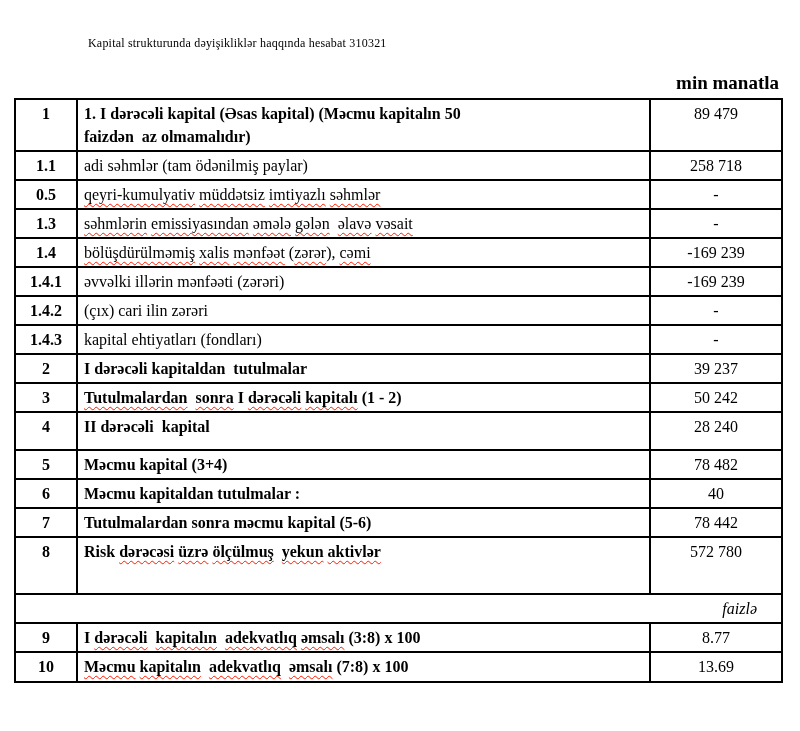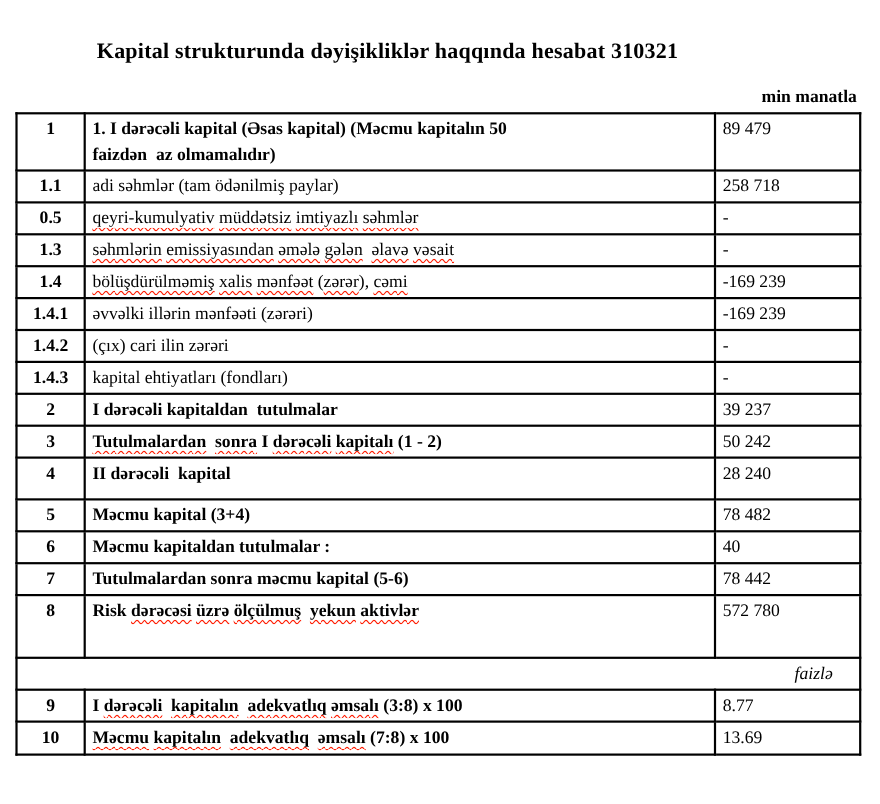--- a/index.html
+++ b/index.html
@@ -9,30 +9,30 @@
   }
   body {
     width: 800px;
     height: 731px;
     font-family: "Liberation Serif", serif;
     color: #000;
     overflow: hidden;
   }
   .title {
     margin: 36px 0 16px 88px;
-    font-size: 20px;
-    font-weight: bold;
+    font-size: 12px;
+    font-weight: normal;
     letter-spacing: 0.2px;
   }
   .unit-label {
     margin-top: 21px;
     margin-bottom: 4px;
     padding-right: 21px;
     text-align: right;
-    font-size: 16px;
+    font-size: 19px;
     font-weight: bold;
   }
   table.report {
     border-collapse: collapse;
     margin-left: 14px;
     width: 767px;
     table-layout: fixed;
   }
   table.report td {
     border: 2px solid #000;
@@ -45,21 +45,21 @@
   td.num {
     text-align: center;
     font-weight: bold;
     padding: 2px 2px;
   }
   td.desc {
     padding-left: 8px;
     white-space: pre-wrap;
   }
   td.desc.bold { font-weight: bold; }
-  td.val { text-align: left; }
+  td.val { text-align: center; }
   tr.unit-row td {
     font-style: italic;
     text-align: right;
     padding-right: 24px;
   }
   .sq {
     text-decoration: underline;
     text-decoration-style: wavy;
     text-decoration-color: #ff1a00;
     text-decoration-thickness: 1px;

